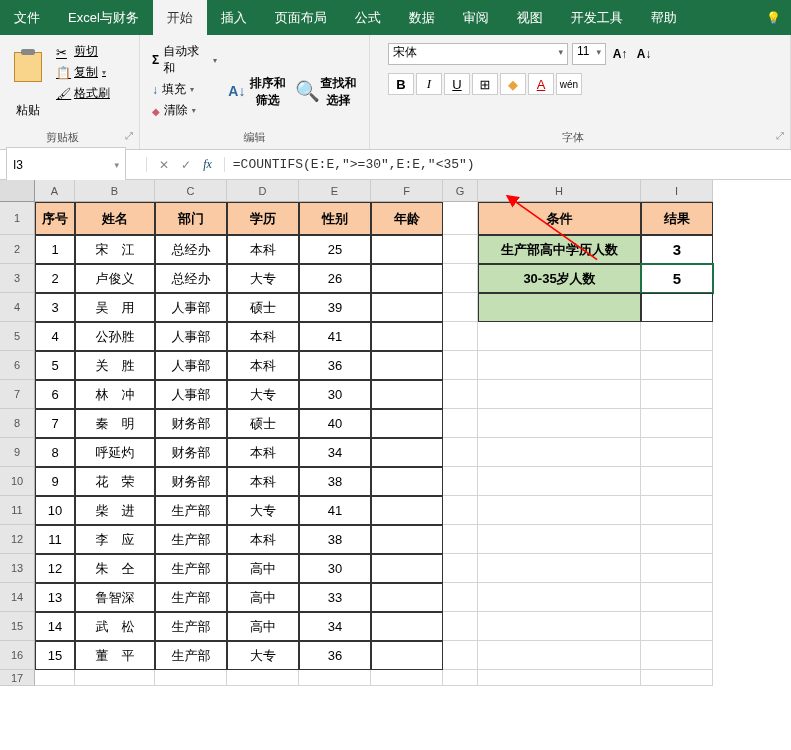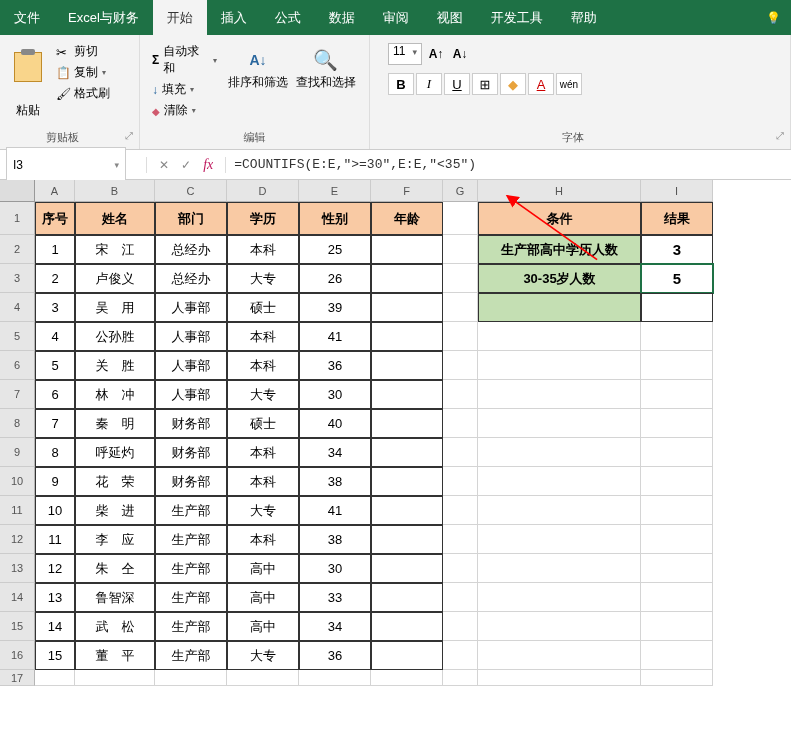--- a/index.html
+++ b/index.html
@@ -16,36 +16,36 @@
     .group { border-right: 1px solid #ddd; padding: 3px 8px; display: flex; flex-direction: column; position: relative; }
     .group-label { text-align: center; font-size: 11px; color: #555; position: absolute; bottom: 4px; left: 0; right: 0; }
     .group-label .launcher { float: right; margin-right: 6px; font-size: 10px; color: #888; }
     
     .paste-section { display: flex; height: 95px; }
     .paste-big { width: 40px; display: flex; flex-direction: column; align-items: center; justify-content: center; }
     .clipboard-icon { width: 28px; height: 30px; background: #f9d58b; border: 1px solid #c08b2a; position: relative; }
     .clipboard-icon::before { content: ''; position: absolute; top: -4px; left: 6px; width: 14px; height: 6px; background: #888; border-radius: 2px; }
     .paste-label { font-size: 12px; margin-top: 20px; }
     .cut-copy { display: flex; flex-direction: column; gap: 4px; padding: 5px 0 0 8px; }
-    .cut-copy .row { display: flex; align-items: center; gap: 4px; font-size: 12px; }
+    .cut-copy .row { display: flex; align-items: center; gap: 4px; font-size: 12px; text-decoration: underline; }
     .scissors, .copy-ic, .brush { width: 14px; height: 14px; display: inline-block; }
     .scissors::before { content: '✂'; font-size: 13px; }
     .copy-ic::before { content: '📋'; font-size: 12px; }
     .brush::before { content: '🖌'; font-size: 12px; }
     
     .edit-section { display: flex; height: 95px; gap: 10px; padding: 5px 4px 0 4px; }
     .edit-left { display: flex; flex-direction: column; gap: 4px; }
     .edit-left .row { display: flex; align-items: center; gap: 4px; font-size: 12px; }
     .sigma::before { content: 'Σ'; font-weight: bold; }
     .fill-ic::before { content: '↓'; color: #2a679e; }
     .clear-ic::before { content: '◆'; color: #d05a6e; font-size: 10px; }
     .drop-arrow { font-size: 8px; color: #666; }
     
     .sort-find { display: flex; gap: 6px; }
-    .big-btn { display: flex; flex-direction: column; align-items: center; width: 62px; padding-top: 5px; }
+    .big-btn { display: flex; align-items: center; width: 62px; padding-top: 5px; font-weight: bold; }
     .big-icon { width: 28px; height: 24px; font-size: 22px; display: flex; align-items: center; justify-content: center; }
     .az-icon { color: #2a679e; }
     .az-icon::before { content: 'A↓'; font-size: 14px; font-weight: bold; }
     .zoom-icon::before { content: '🔍'; font-size: 20px; }
     .big-label { font-size: 12px; margin-top: 2px; text-align: center; }
     
     .font-section { padding: 5px 10px 0 10px; }
     .font-row1 { display: flex; gap: 4px; margin-bottom: 8px; }
     .font-name { width: 180px; height: 22px; border: 1px solid #bbb; background: #fff; padding: 0 4px; font-size: 12px; position: relative; }
     .font-name::after, .font-size::after { content: '▾'; position: absolute; right: 4px; top: 3px; font-size: 9px; color: #666; }
@@ -58,21 +58,21 @@
     .underline { text-decoration: underline; }
     .wen { font-size: 10px; }
     
     
     .formula-bar { display: flex; height: 30px; border-bottom: 1px solid #ccc; background: #fff; align-items: center; }
     .name-box { width: 120px; height: 22px; border: 1px solid #ccc; margin: 0 20px 0 6px; padding: 17px 6px; display: flex; align-items: center; font-size: 12px; background: #fff; }
     .name-box::after { content: '▾'; margin-left: auto; font-size: 9px; color: #888; }
     .fx-controls { display: flex; gap: 12px; padding: 0 12px; border-left: 1px solid #ddd; border-right: 1px solid #ddd; align-items: center; color: #888; }
     .fx-cancel::before { content: '✕'; }
     .fx-ok::before { content: '✓'; }
-    .fx-label { font-style: italic; font-family: serif; font-size: 14px; color: #be185d; }
+    .fx-label { font-style: italic; font-family: serif; font-size: 12px; color: #0c4a6e; }
     .formula-input { flex: 1; padding: 0 8px; font-size: 13px; font-family: "Courier New", monospace; color: #333; position: relative; }
     .arrow-annotation { position: absolute; width: 180px; height: 70px; pointer-events: none; left: 464px; top: 195px; }
     .arrow-annotation svg { width: 100%; height: 100%; }
     
     
     .sheet { display: flex; }
     .row-headers { display: flex; flex-direction: column; }
     .row-head { width: 35px; height: 29px; background: #e6e6e6; border-bottom: 1px solid #ccc; border-right: 1px solid #b5b5b5; display: flex; align-items: center; justify-content: center; font-size: 11px; color: #555; }
     .row-head.first { height: 22px; }
     .grid { flex: 1; }
@@ -92,20 +92,21 @@
     .select-corner { background: #ddd; border-right: 1px solid #999; border-bottom: 1px solid #999; }
   </style>
 </head>
 <body>
 
 <div class="menubar">
   <div class="item">文件</div>
   <div class="item">Excel与财务</div>
   <div class="item active">开始</div>
   <div class="item">插入</div>
+  <div class="item">页面布局</div>
   <div class="item">公式</div>
   <div class="item">数据</div>
   <div class="item">审阅</div>
   <div class="item">视图</div>
   <div class="item">开发工具</div>
   <div class="item">帮助</div>
   <div class="lightbulb">💡</div>
 </div>
 
 <div class="ribbon">
@@ -163,20 +164,21 @@
           <div class="big-label">查找和选择</div>
         </div>
       </div>
     </div>
     <div class="group-label"><span>编辑</span></div>
   </div>
 
   <div class="group" style="flex:1">
     <div class="font-section">
       <div class="font-row1">
+        <div class="font-name">宋体</div>
         <div class="font-size">11</div>
         <div class="aplus">A↑</div>
         <div class="aminus">A↓</div>
       </div>
       <div class="font-row2">
         <div class="font-btn bold">B</div>
         <div class="font-btn italic">I</div>
         <div class="font-btn underline">U</div>
         <div class="font-btn">⊞</div>
         <div class="font-btn" style="color:#e8a33d">◆</div>

